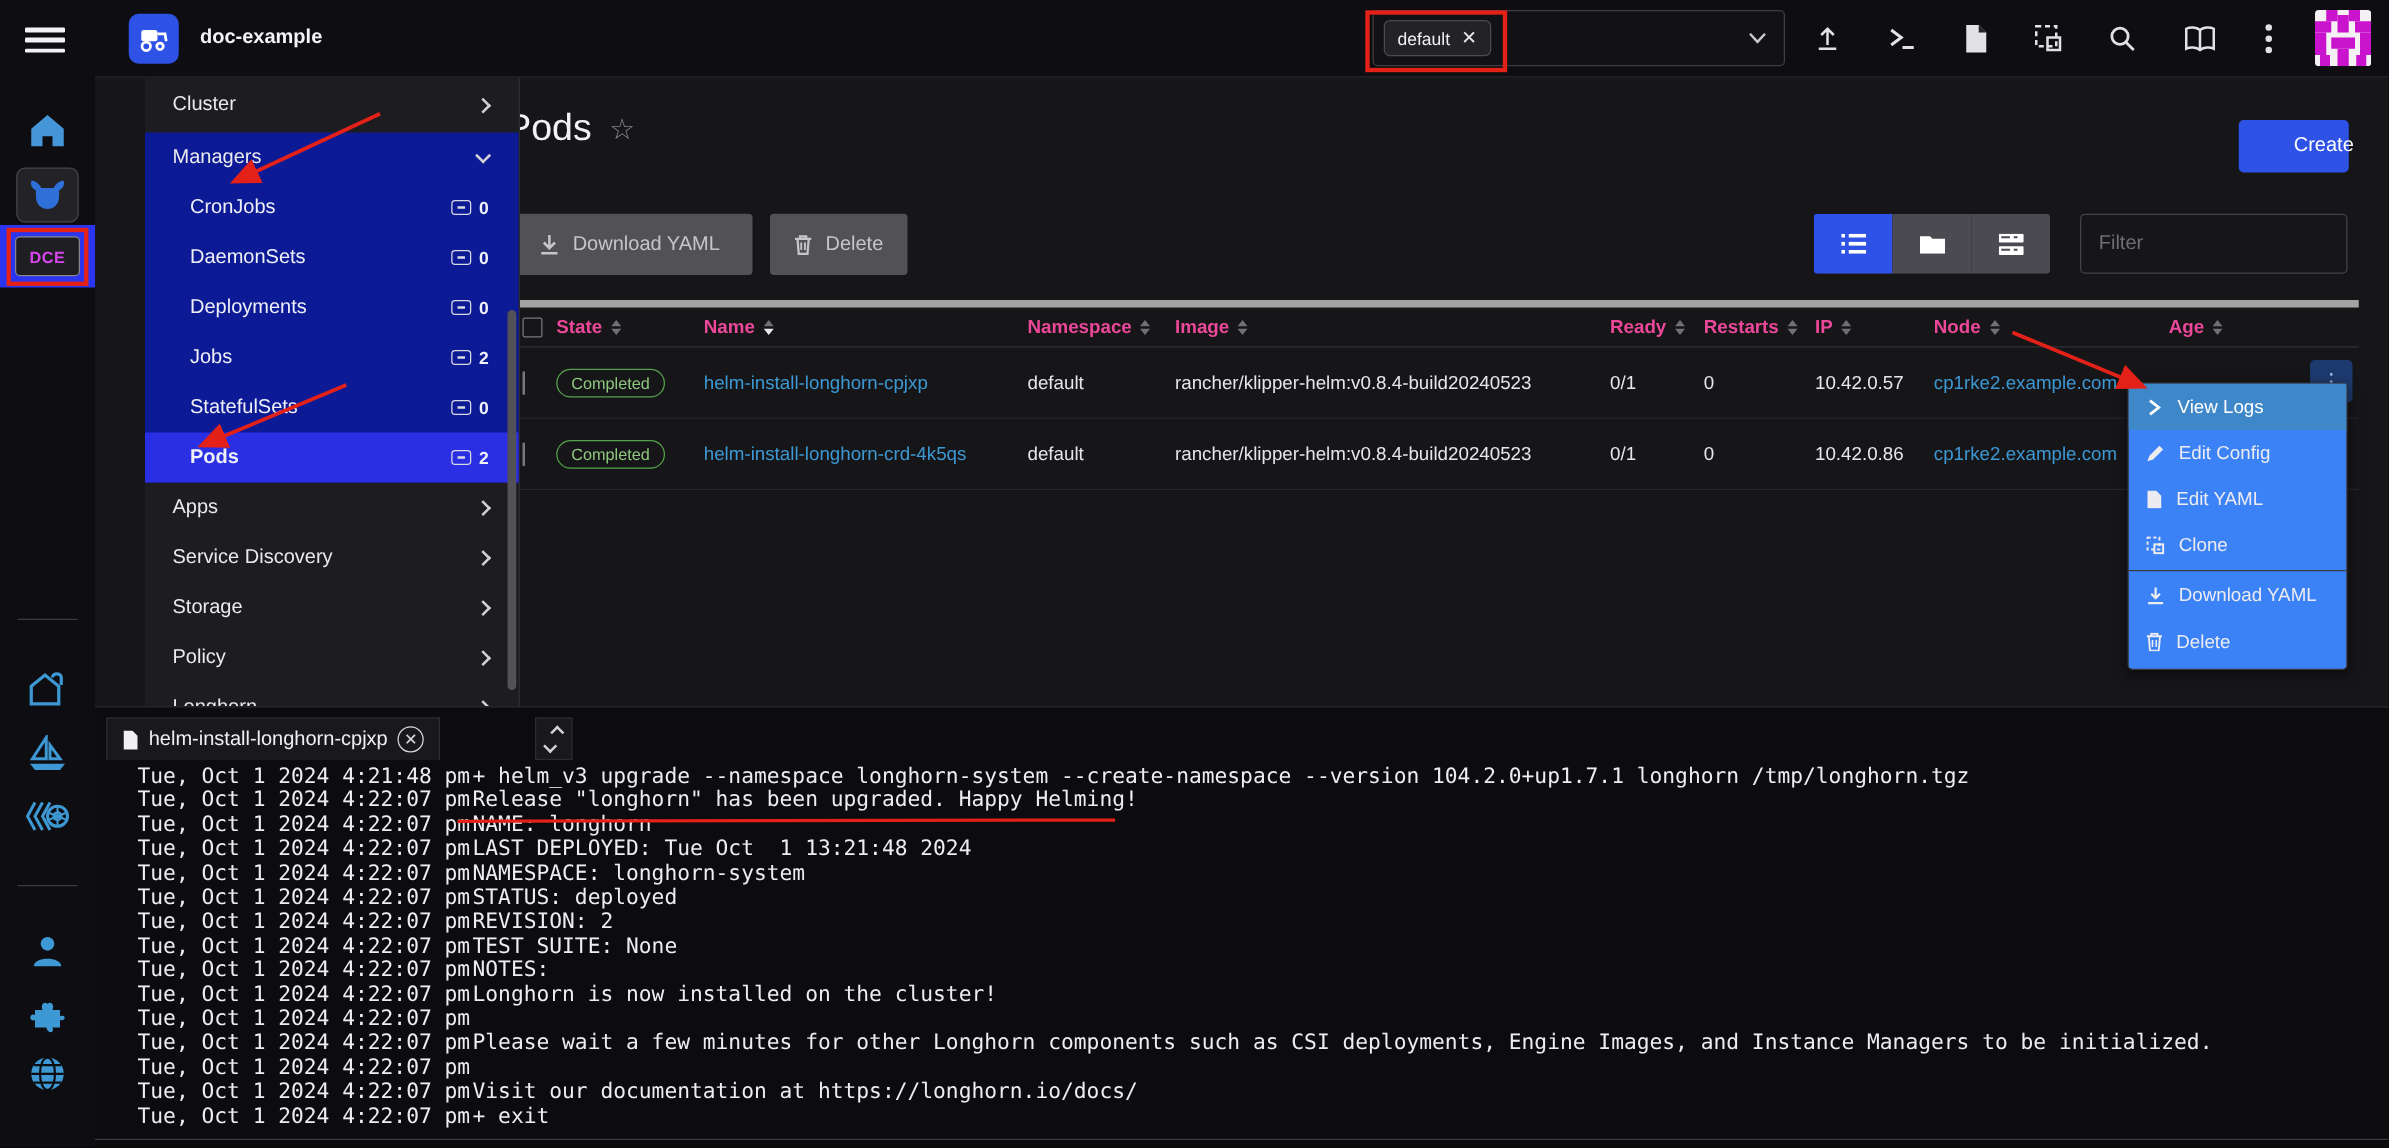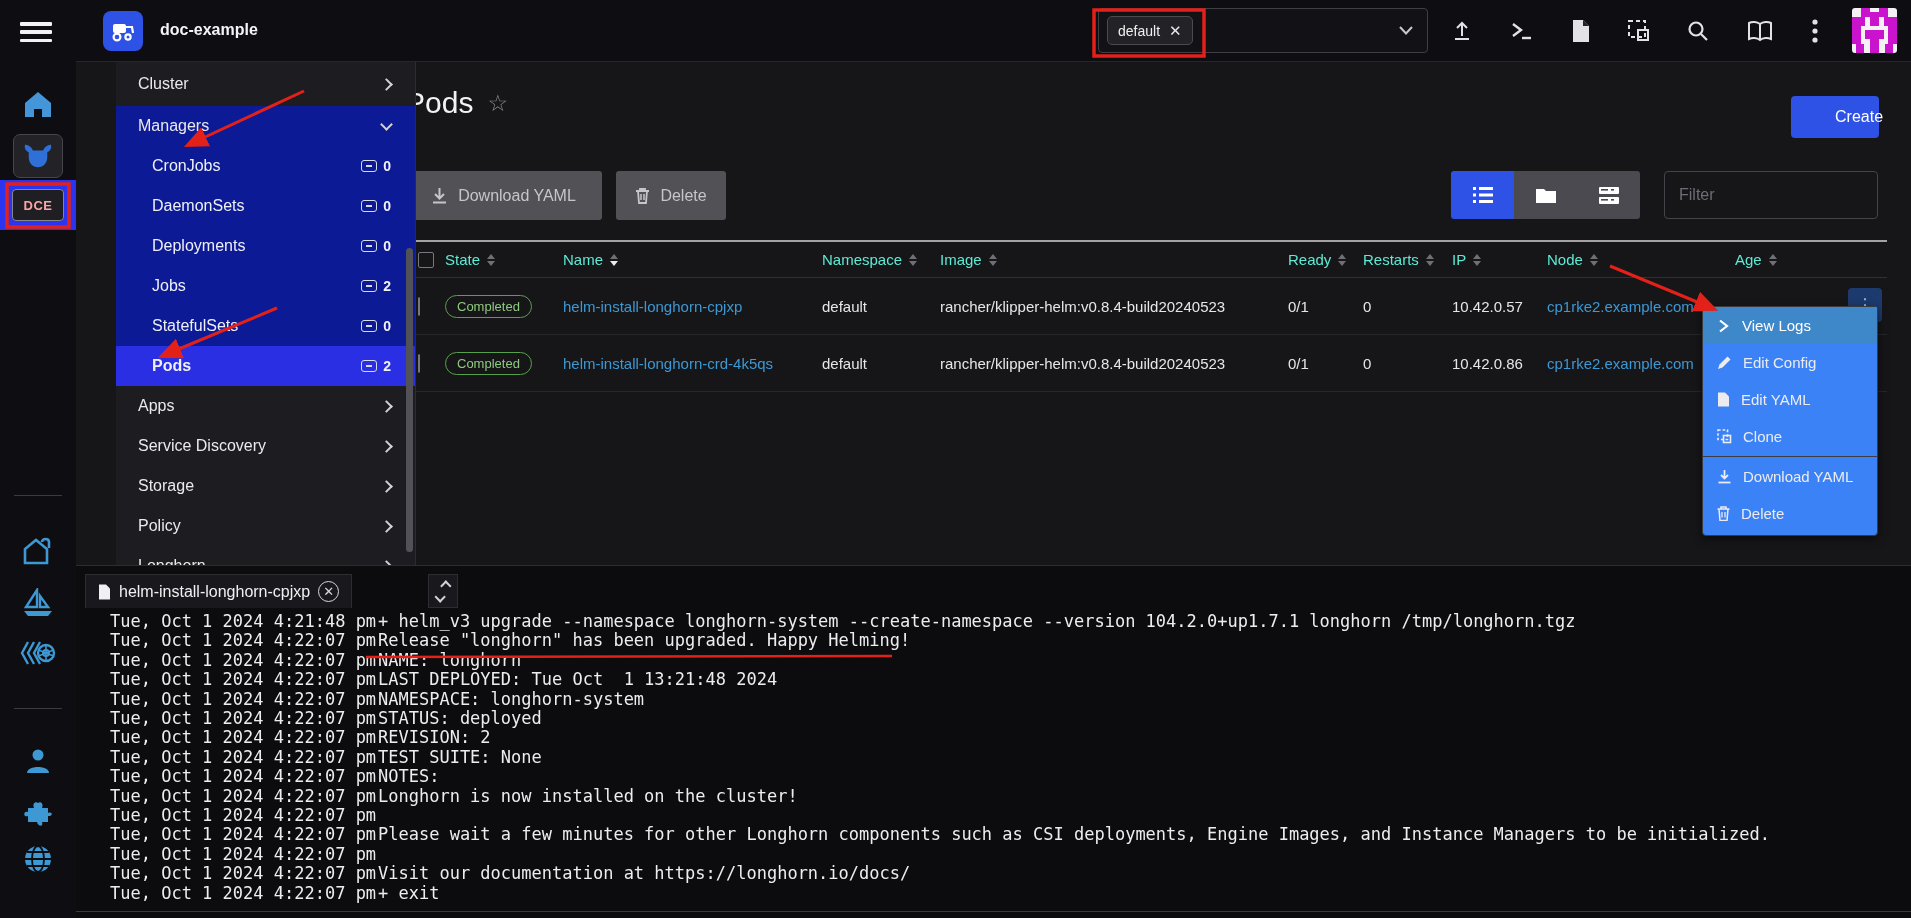--- a/index.html
+++ b/index.html
@@ -20,21 +20,21 @@
   .ns-caret{margin-left:auto;}
   .tico{position:absolute;top:13px;width:36px;height:36px;display:flex;align-items:center;justify-content:center;cursor:pointer;}
   .avatar{position:absolute;left:1852px;top:8px;width:45px;height:45px;border-radius:3px;overflow:hidden;}
 
   
   .rail{position:absolute;left:0;top:0;width:76px;height:918px;background:#0e0e12;z-index:11;}
   .rail .sep{position:absolute;left:14px;width:48px;height:1px;background:#3a3a40;}
   .rico{position:absolute;left:0;width:76px;display:flex;justify-content:center;cursor:pointer;}
   .bullbox{position:absolute;left:13px;top:134px;width:50px;height:44px;border:1px solid #45454b;border-radius:7px;background:#222227;display:flex;align-items:center;justify-content:center;cursor:pointer;}
   .dce-strip{position:absolute;left:0;top:180px;width:76px;height:50px;background:#2b35f0;}
-  .dce-badge{position:absolute;left:12px;top:189px;width:52px;height:32px;background:#1e1e23;border:1px solid #86868c;border-radius:4px;display:flex;align-items:center;justify-content:center;font-size:13px;font-weight:700;letter-spacing:.5px;color:#fca5a5;cursor:pointer;}
+  .dce-badge{position:absolute;left:12px;top:189px;width:52px;height:32px;background:#1e1e23;border:1px solid #86868c;border-radius:4px;display:flex;align-items:center;justify-content:center;font-size:13px;font-weight:700;letter-spacing:.5px;color:#d946ef;cursor:pointer;}
 
   
   .sidebar{position:absolute;left:76px;top:62px;width:300px;height:503px;background:#1c1c21;border-right:1px solid #2c2c31;overflow:hidden;z-index:5;margin-left:40px;}
   .snav-row{display:flex;align-items:center;height:40px;padding:0 24px 0 22px;font-size:16px;color:#eaeaec;cursor:pointer;}
   .snav-row .lbl{flex:0 0 auto;}
   .snav-row .right{margin-left:auto;display:flex;align-items:center;gap:5px;}
   .chevR{width:9px;height:9px;border-right:2px solid #d2d2d6;border-top:2px solid #d2d2d6;transform:rotate(45deg);}
   .chevD{width:9px;height:9px;border-right:2px solid #d2d2d6;border-top:2px solid #d2d2d6;transform:rotate(135deg);margin-top:-4px;}
   .wl-section{background:#0d1a96;}
   .wl-item{display:flex;align-items:center;height:40px;padding:0 24px 0 36px;font-size:16px;color:#eef0f6;cursor:pointer;}
@@ -52,21 +52,21 @@
   .btn-create{position:absolute;left:1415px;top:34px;width:88px;height:42px;background:#2e51e6;border:none;border-radius:4px;color:#fff;font-size:16px;font-family:inherit;cursor:pointer;padding-left:44px;}
   .gbtn{position:absolute;top:109px;height:49px;background:#515156;border:none;border-radius:3px;color:#c6c6ca;font-size:16px;font-family:inherit;display:flex;align-items:center;justify-content:center;gap:10px;cursor:pointer;}
   .toggles{position:absolute;left:1075px;top:109px;height:48px;display:flex;border-radius:3px;overflow:hidden;}
   .tgl{width:63px;height:48px;background:#4a4a50;display:flex;align-items:center;justify-content:center;cursor:pointer;}
   .tgl.active{background:#2e51e6;}
   .filter{position:absolute;left:1288px;top:109px;width:214px;height:48px;background:transparent;border:1px solid #43434a;border-radius:4px;color:#e4e4e8;font-size:16px;font-family:inherit;padding:0 14px;outline:none;}
   .filter::placeholder{color:#6d6d74;}
 
   .tbl{position:absolute;left:24px;top:178px;width:1487px;}
   .trow{display:grid;grid-template-columns:45px 118px 259px 118px 348px 75px 89px 95px 188px 1fr;align-items:center;}
-  .thead{height:38px;border-top:2px solid #a3a3a3;border-bottom:1px solid #303036;font-size:15px;font-weight:400;color:#5eead4;}
+  .thead{height:38px;border-top:6px solid #a3a3a3;border-bottom:1px solid #303036;font-size:15px;font-weight:700;color:#ec4899;}
   .th{display:flex;align-items:center;cursor:pointer;}
   .sort{display:inline-flex;flex-direction:column;gap:2px;margin-left:7px;}
   .sort i{width:0;height:0;border-left:4px solid transparent;border-right:4px solid transparent;}
   .sort .up{border-bottom:5px solid #6f6f76;}
   .sort .dn{border-top:5px solid #6f6f76;}
   .sort.on .dn{border-top-color:#eaeaee;}
   .tdrow{height:57px;border-bottom:1px solid #26262b;font-size:15px;color:#e6e6ea;}
   .cb{width:16px;height:16px;border:1px solid #77777e;border-radius:2px;background:transparent;cursor:pointer;margin-left:18px;}
   .pill{display:inline-flex;align-items:center;height:23px;padding:0 11px;border:1px solid #56a24b;border-radius:12px;color:#8fc97f;font-size:13px;}
   .lnk{color:#3d98d3;cursor:pointer;text-decoration:none;}

